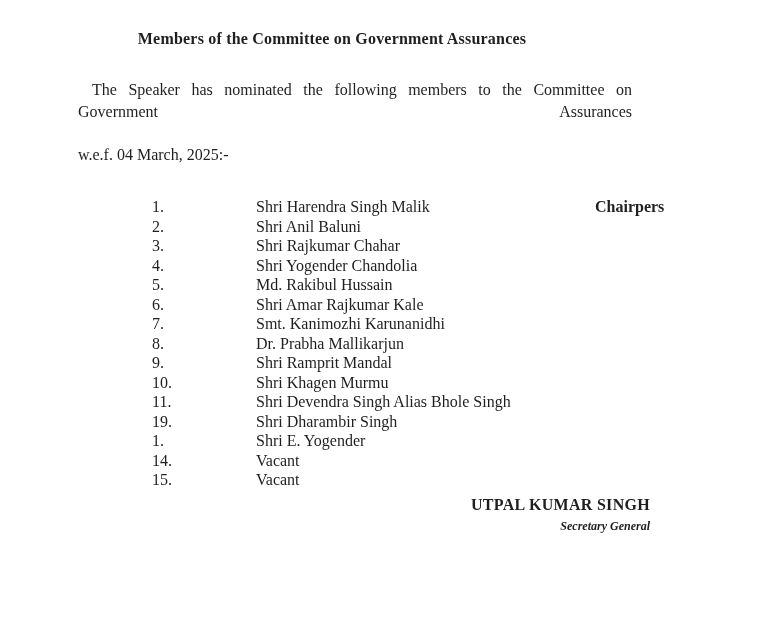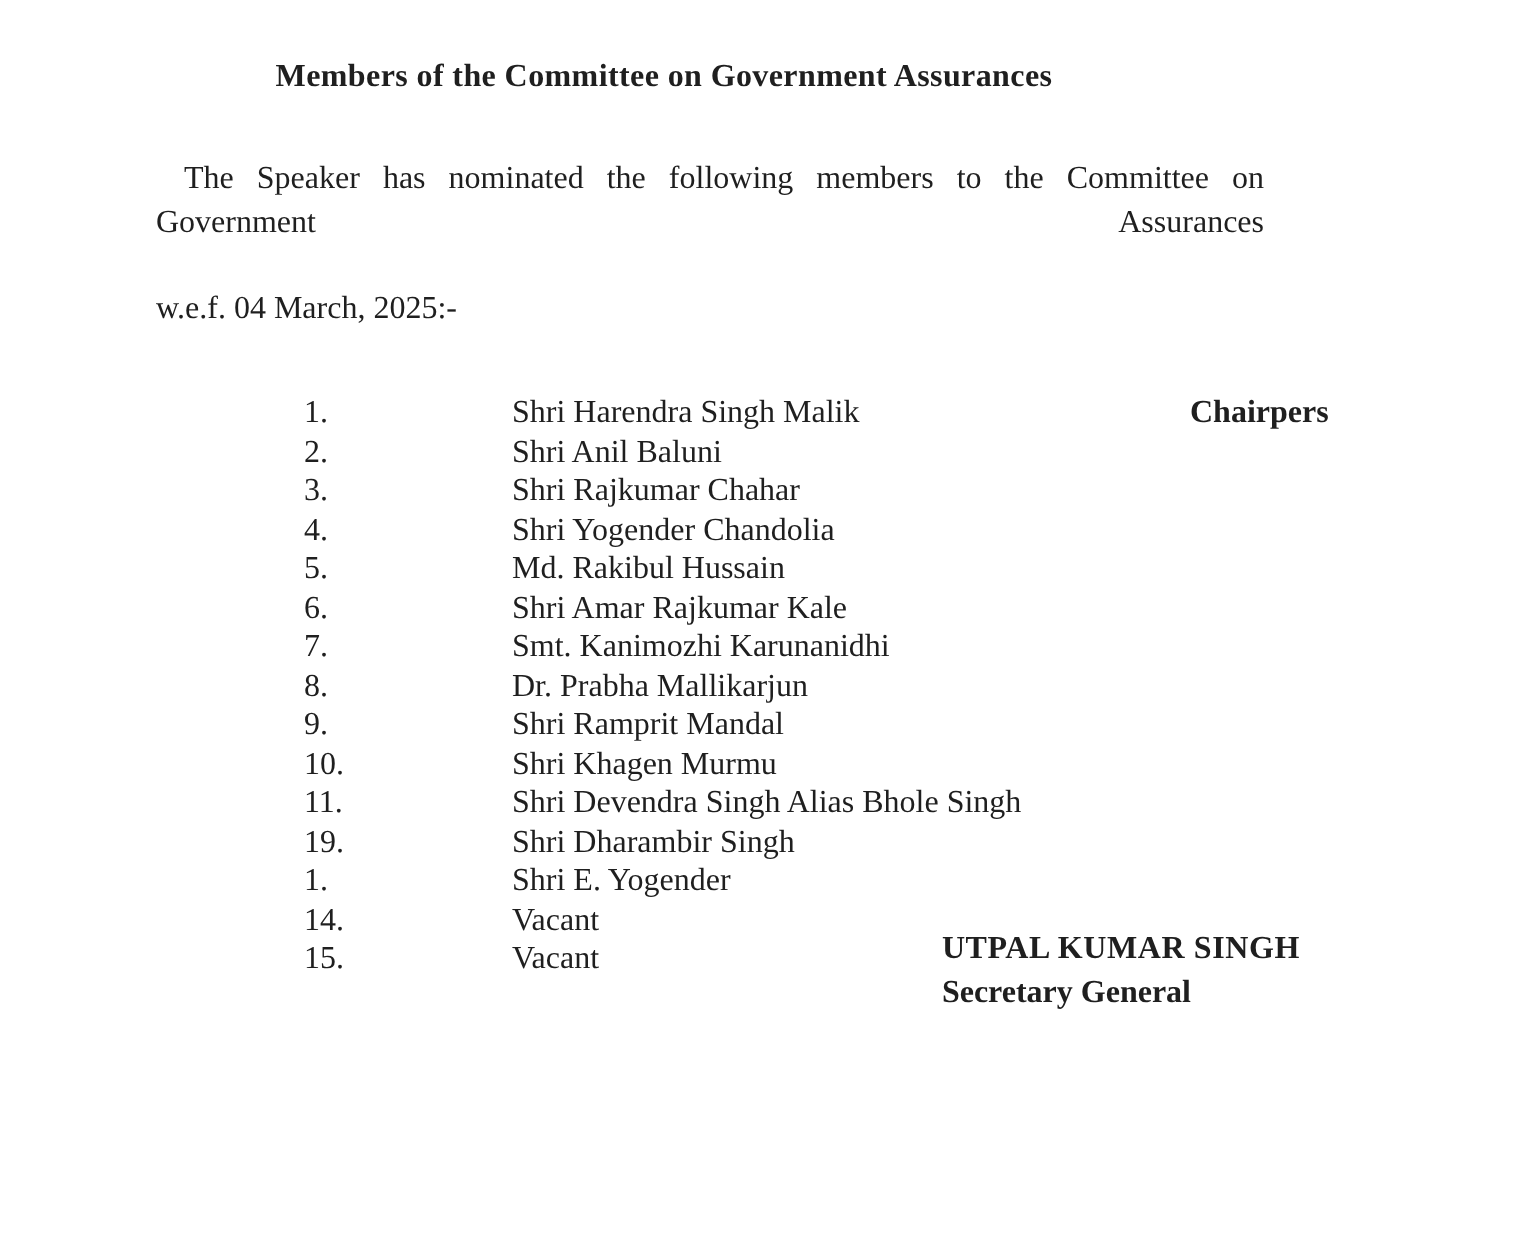--- a/index.html
+++ b/index.html
@@ -55,33 +55,34 @@
   .member-name {
     width: 339px;
     flex: 0 0 339px;
   }
   .member-role {
     font-weight: bold;
   }
   .signature-wrap {
     position: absolute;
     right: 14px;
-    top: 464px;
-    text-align: left;
+    top: 494px;
+    text-align: right;
   }
   .signatory-name {
     font-weight: bold;
     font-size: 16px;
     line-height: 22px;
     letter-spacing: 0.3px;
   }
   .signatory-designation {
     font-weight: bold;
-    font-size: 16px;
+    font-size: 12px;
     line-height: 21px;
+    font-style: italic;
   }
 </style>
 </head>
 <body>
 
 <div class="page">
 
   <div class="doc-title">Members of the Committee on Government Assurances</div>
 
   <div class="intro">

